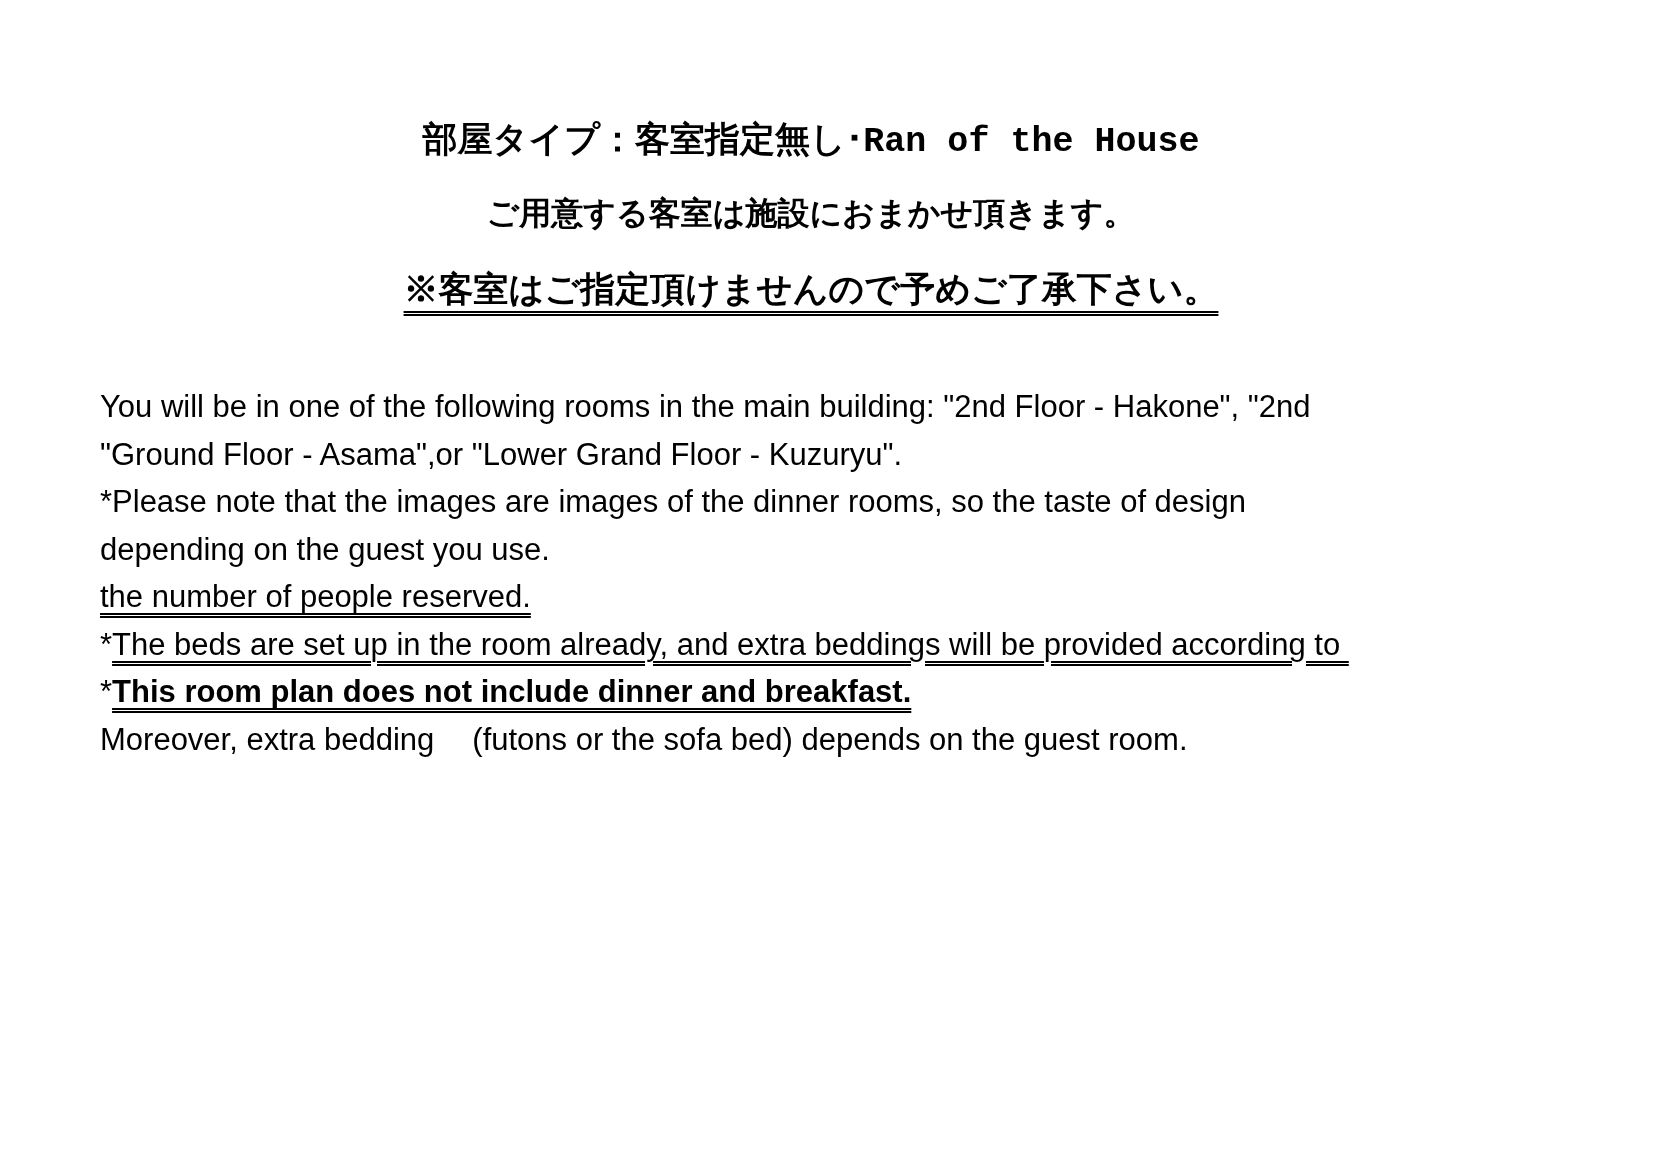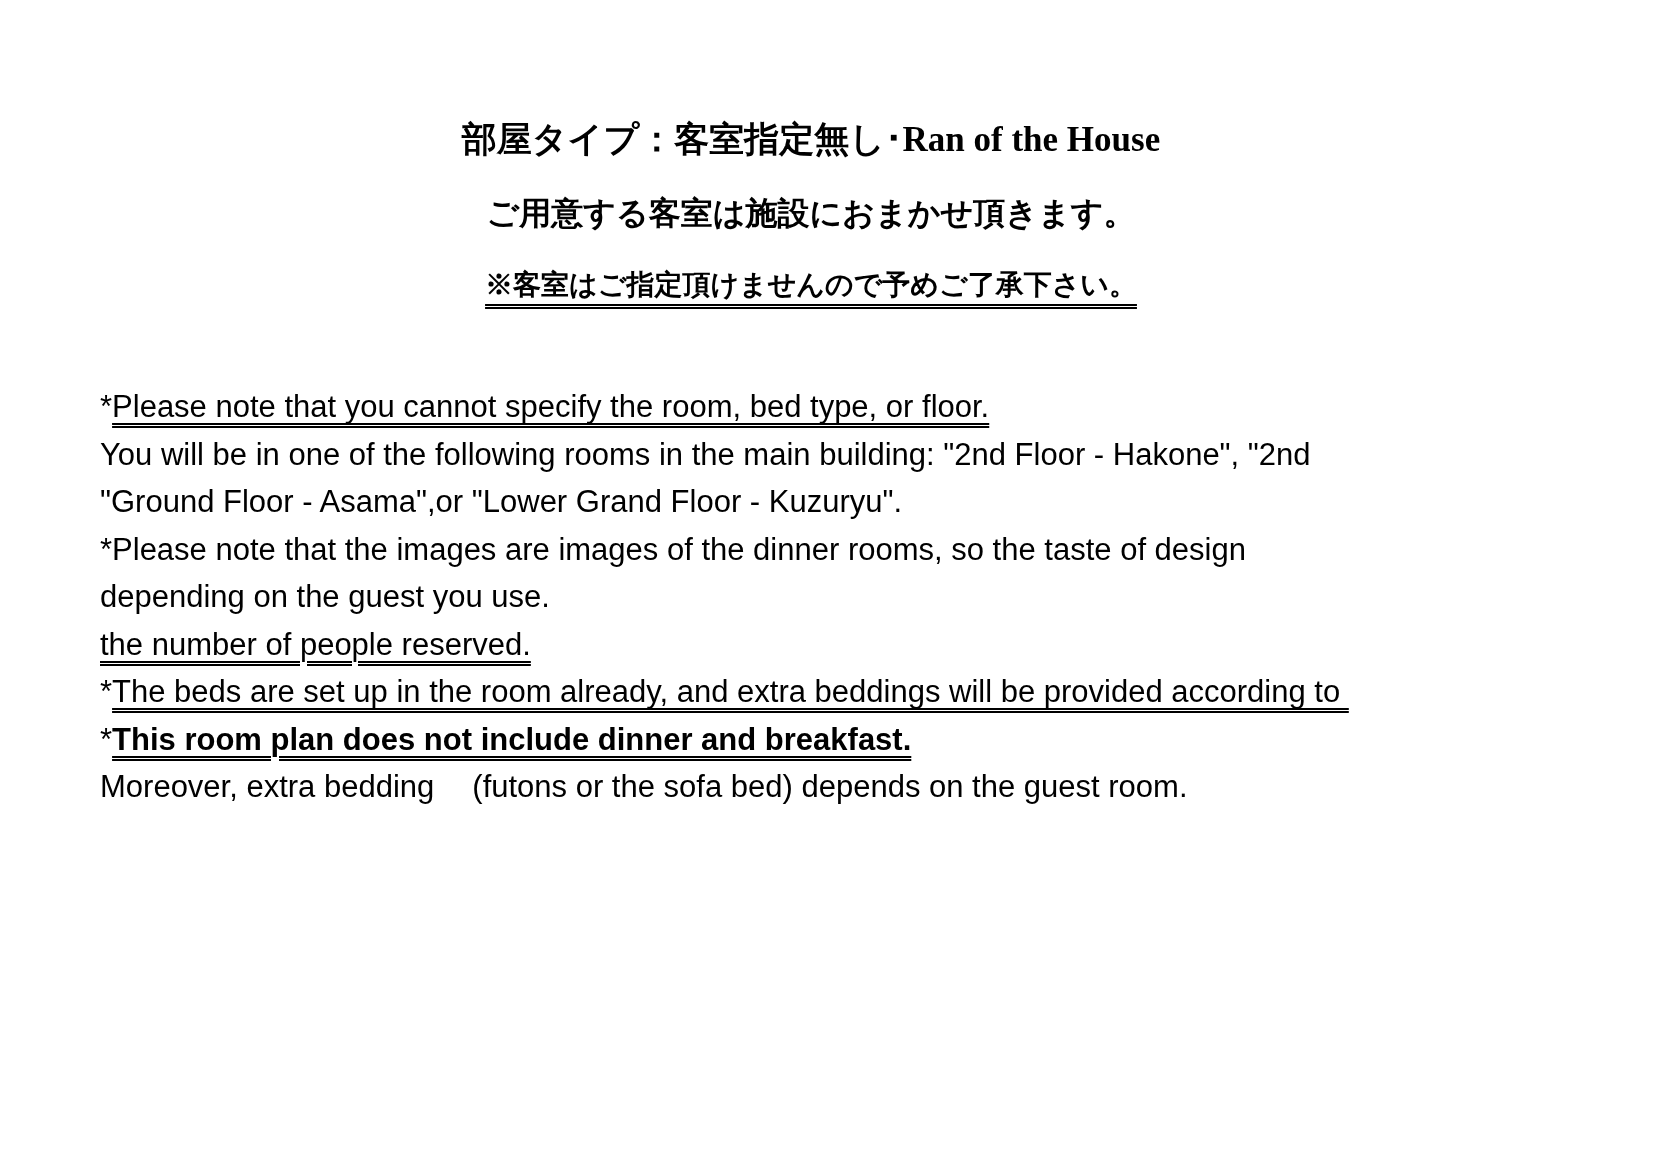--- a/index.html
+++ b/index.html
@@ -1,36 +1,35 @@
 <!DOCTYPE html>
 <html><head>
 <meta charset="utf-8">
 <style>
   html, body { margin:0; padding:0; background:#ffffff; }
   body { width:1653px; height:1165px; position:relative; overflow:hidden; color:#000; }
-  .title-block { position:absolute; left:0; width:1622px; text-align:center; font-family:Liberation Serif, serif; font-weight:bold; }
+  .title-block { position:absolute; left:0; width:1622px; text-align:center; font-family:Liberation Mono, monospace; font-weight:bold; }
   .t1 { top:116px; font-size:35px; }
   .t2 { top:192px; font-size:32px; }
-  .t3 { top:266px; font-size:28px; }
+  .t3 { top:266px; font-size:35px; }
   .dbl { text-decoration: underline double; text-decoration-thickness:2px; text-underline-offset:6px; }
   .t3 .dbl { text-underline-offset:10px; }
   .body-text { position:absolute; left:100px; top:383px; width:1470px; font-family:"Liberation Sans", sans-serif; font-size:31px; line-height:47.5px; }
   .body-text p { margin:0; }
   .bold { font-weight:bold; }
   .gap { display:inline-block; width:38px; }
 </style>
 </head>
 <body>
 
 <div class="title-block t1">部屋タイプ：客室指定無し･Ran of the House</div>
 <div class="title-block t2">ご用意する客室は施設におまかせ頂きます。</div>
 <div class="title-block t3"><span class="dbl">※客室はご指定頂けませんので予めご了承下さい。</span></div>
 
 <div class="body-text">
-  <p><span>*</span><span class="dbl">Please note that you cannot specify the room, bed type, or floor.</span></p>
   <p>You will be in one of the following rooms in the main building: "2nd Floor - Hakone", "2nd</p>
   <p>"Ground Floor - Asama",or "Lower Grand Floor - Kuzuryu".</p>
   <p>*Please note that the images are images of the dinner rooms, so the taste of design</p>
   <p>depending on the guest you use.</p>
   <p><span class="dbl">the number of people reserved.</span></p>
   <p><span>*</span><span class="dbl" style="white-space:pre">The beds are set up in the room already, and extra beddings will be provided according to </span></p>
   <p><span>*</span><span class="dbl bold">This room plan does not include dinner and breakfast.</span></p>
   <p><span>Moreover, extra bedding</span><span class="gap"></span><span>(futons or the sofa bed) depends on the guest room.</span></p>
 </div>
 

